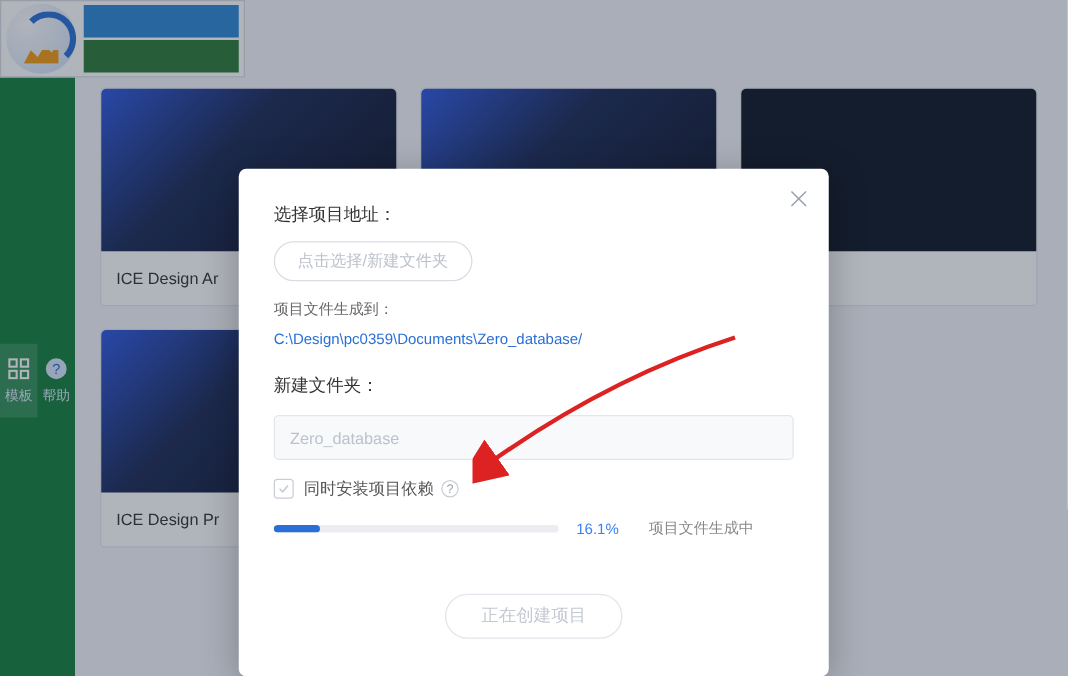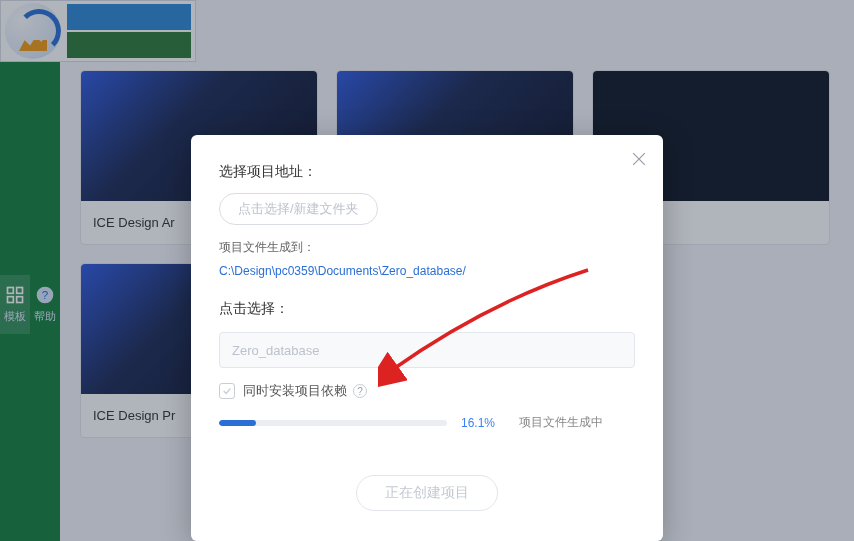--- a/index.html
+++ b/index.html
@@ -258,21 +258,21 @@
         </svg>
     </div>
 
     <div class="section-label">选择项目地址：</div>
     <div class="pill-btn">
       <span>点击选择/新建文件夹</span>
     </div>
     <div class="gen-label">项目文件生成到：</div>
     <div class="gen-path">C:\Design\pc0359\Documents\Zero_database/</div>
 
-    <div class="section-label" style="margin-top:22px;">点击选择：</div>
+    <div class="section-label" style="margin-top:22px;">新建文件夹：</div>
     <input class="name-input" disabled="" value="Zero_database" style="">
 
     <div class="dep-row">
       <span class="dep-box">
         <svg viewBox="0 0 24 24" fill="none" stroke="#c8cdd6" stroke-width="3">
             <polyline points="4,12 10,18 20,6"></polyline>
           </svg>
       </span>
       <span>同时安装项目依赖</span>
       <span class="help-circle">?</span>

